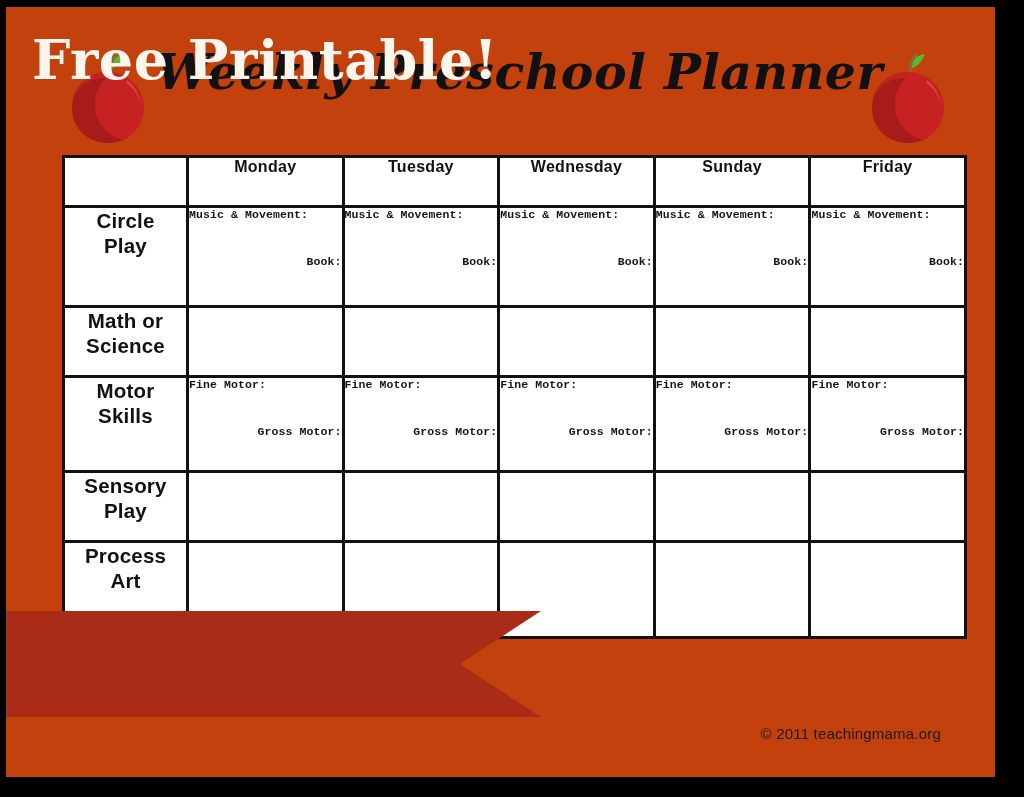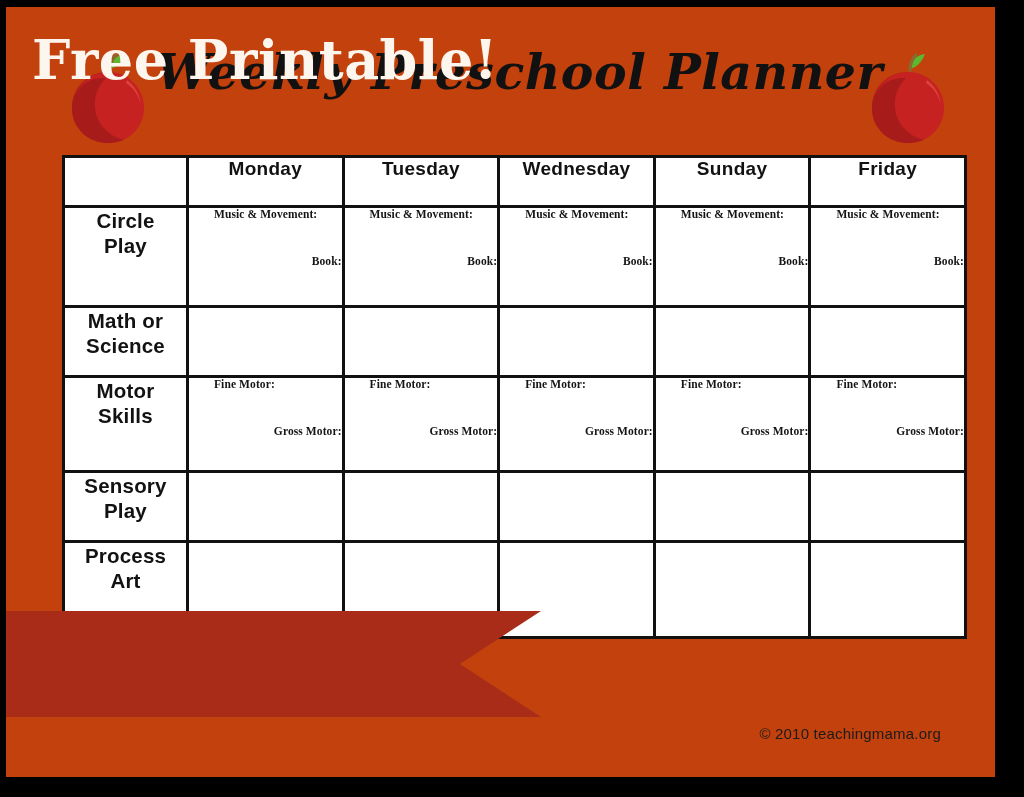--- a/index.html
+++ b/index.html
@@ -106,21 +106,21 @@
   
   col.col-label { width: 124px; }
   col.col-day   { width: 155.6px; }
 
   th.dayhead {
     height: 50px;
     text-align: center;
     vertical-align: middle;
     font-family: "Liberation Sans", sans-serif;
     font-weight: bold;
-    font-size: 19px;
+    font-size: 16px;
     letter-spacing: 0.3px;
     color: #121212;
   }
   th.corner { height: 50px; }
 
   td.rowlabel {
     text-align: center;
     vertical-align: middle;
     font-family: "Liberation Sans", sans-serif;
     font-weight: bold;
@@ -128,28 +128,27 @@
     line-height: 25px;
     letter-spacing: 0.2px;
     color: #121212;
     padding: 2px 3px;
   }
 
   td.cell {
     padding: 9px 8px 6px 8px;
   }
   .sublabel {
-    font-family: Liberation Serif, serif;
+    font-family: Liberation Mono, monospace;
     font-weight: bold;
     font-size: 11.5px;
     letter-spacing: 0.1px;
     color: #151515;
     line-height: 13px;
     white-space: nowrap;
-    margin-left: 25px;
   }
   .sublabel + .sublabel { margin-top: 34px; text-align: right; }
 
   
   tr.r-circle  td { height: 100px; }
   tr.r-lang    td { height: 70px; }
   tr.r-math    td { height: 70px; }
   tr.r-motor   td { height: 95px; }
   tr.r-sensory td { height: 70px; }
   tr.r-process td { height: 96px; }
@@ -326,19 +325,19 @@
           <td class="cell"></td>
           <td class="cell"></td>
           <td class="cell"></td>
           <td class="cell"></td>
           <td class="cell"></td>
         </tr>
 
       </tbody>
     </table>
 
-    <div id="copyright">© 2010 teachingmama.org</div>
+    <div id="copyright">© 2011 teachingmama.org</div>
 
     <div id="banner"></div>
     <div id="banner-text">Free Printable!</div>
 
   </div>
 </div>
 
 </body></html>

